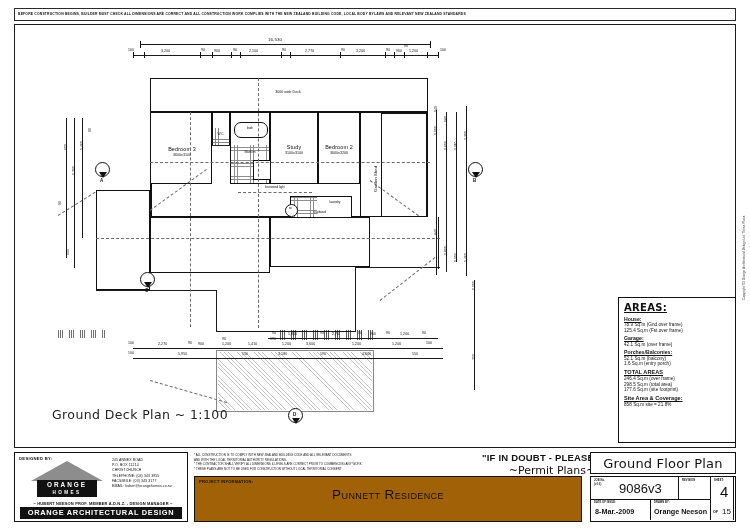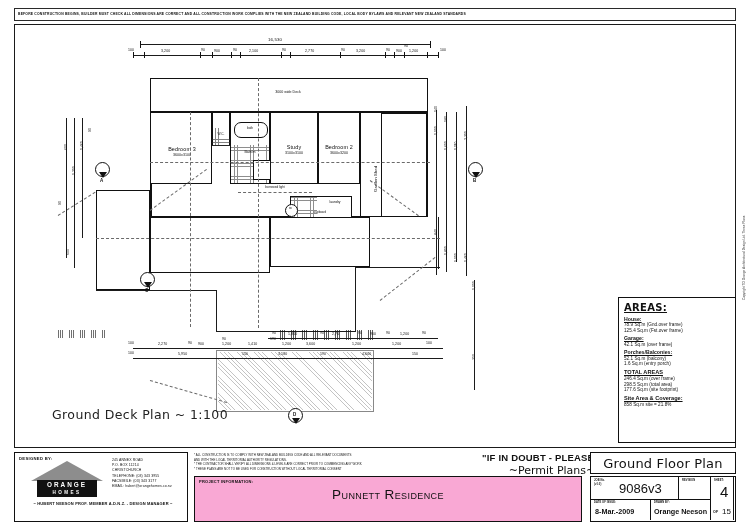--- a/index.html
+++ b/index.html
@@ -98,21 +98,21 @@
   #notes{position:absolute;left:194px;top:453px;width:260px;font-size:2.9px;
     line-height:4.6px;color:#111;letter-spacing:.05px;}
   #doubt{position:absolute;left:462px;top:452px;width:180px;text-align:center;
     font-size:9.5px;font-weight:700;letter-spacing:.2px;color:#111;
     font-family:"Liberation Sans",sans-serif;}
   #permit{position:absolute;left:462px;top:464px;width:180px;text-align:center;
     font-size:11px;color:#111;font-family:"DejaVu Sans",sans-serif;}
 
   
   #proj-box{position:absolute;left:194px;top:476px;width:388px;height:46px;
-    border:1.4px solid #111;box-sizing:border-box;background:#f9a8d4;}
+    border:1.4px solid #111;box-sizing:border-box;background:#a16207;}
   #proj-lab{position:absolute;left:4px;top:2px;font-size:4px;font-weight:700;
     letter-spacing:.25px;color:#111;}
   #proj-name{position:absolute;left:0;top:10px;width:386px;text-align:center;
     font-size:13.5px;color:#111;font-family:"Liberation Sans",sans-serif;
     font-variant:small-caps;letter-spacing:.4px;}
   #proj-addr{position:absolute;left:0;top:27px;width:386px;text-align:center;
     font-size:10.5px;color:#111;font-variant:small-caps;letter-spacing:.3px;}
 
   
   #sheet-title-box{position:absolute;left:590px;top:452px;width:146px;height:22px;
@@ -378,20 +378,21 @@
       <div id="logo-orange">ORANGE</div>
       <div id="logo-homes">HOMES</div>
     </div>
     <div id="addr" style="white-space:pre-line;">245 ANNEX ROAD
 P.O. BOX 11214
 CHRISTCHURCH
 TELEPHONE: (03) 343 3955
 FACSIMILE: (03) 343 3177
 EMAIL: hubert@orangehomes.co.nz</div>
     <div id="mgr-line">~ HUBERT NEESON PROF. MEMBER A.D.N.Z. - DESIGN MANAGER ~</div>
+    <div id="co-name">ORANGE ARCHITECTURAL DESIGN LTD</div>
   </div>
 
   <div id="notes" style="white-space:pre-line;">* ALL CONSTRUCTION IS TO COMPLY WITH NEW ZEALAND BUILDING CODE AND ALL RELEVANT DOCUMENTS
    AND WITH THE LOCAL TERRITORIAL AUTHORITY REGULATIONS.
 * THE CONTRACTOR SHALL VERIFY ALL DIMENSIONS &amp; LEVELS ARE CORRECT PRIOR TO COMMENCING ANY WORK
 * THESE PLANS ARE NOT TO BE USED FOR CONSTRUCTION WITHOUT LOCAL TERRITORIAL CONSENT</div>
   <div id="doubt">"IF IN DOUBT - PLEASE ASK"</div>
   <div id="permit">~Permit Plans~</div>
 
   <div id="proj-box">

